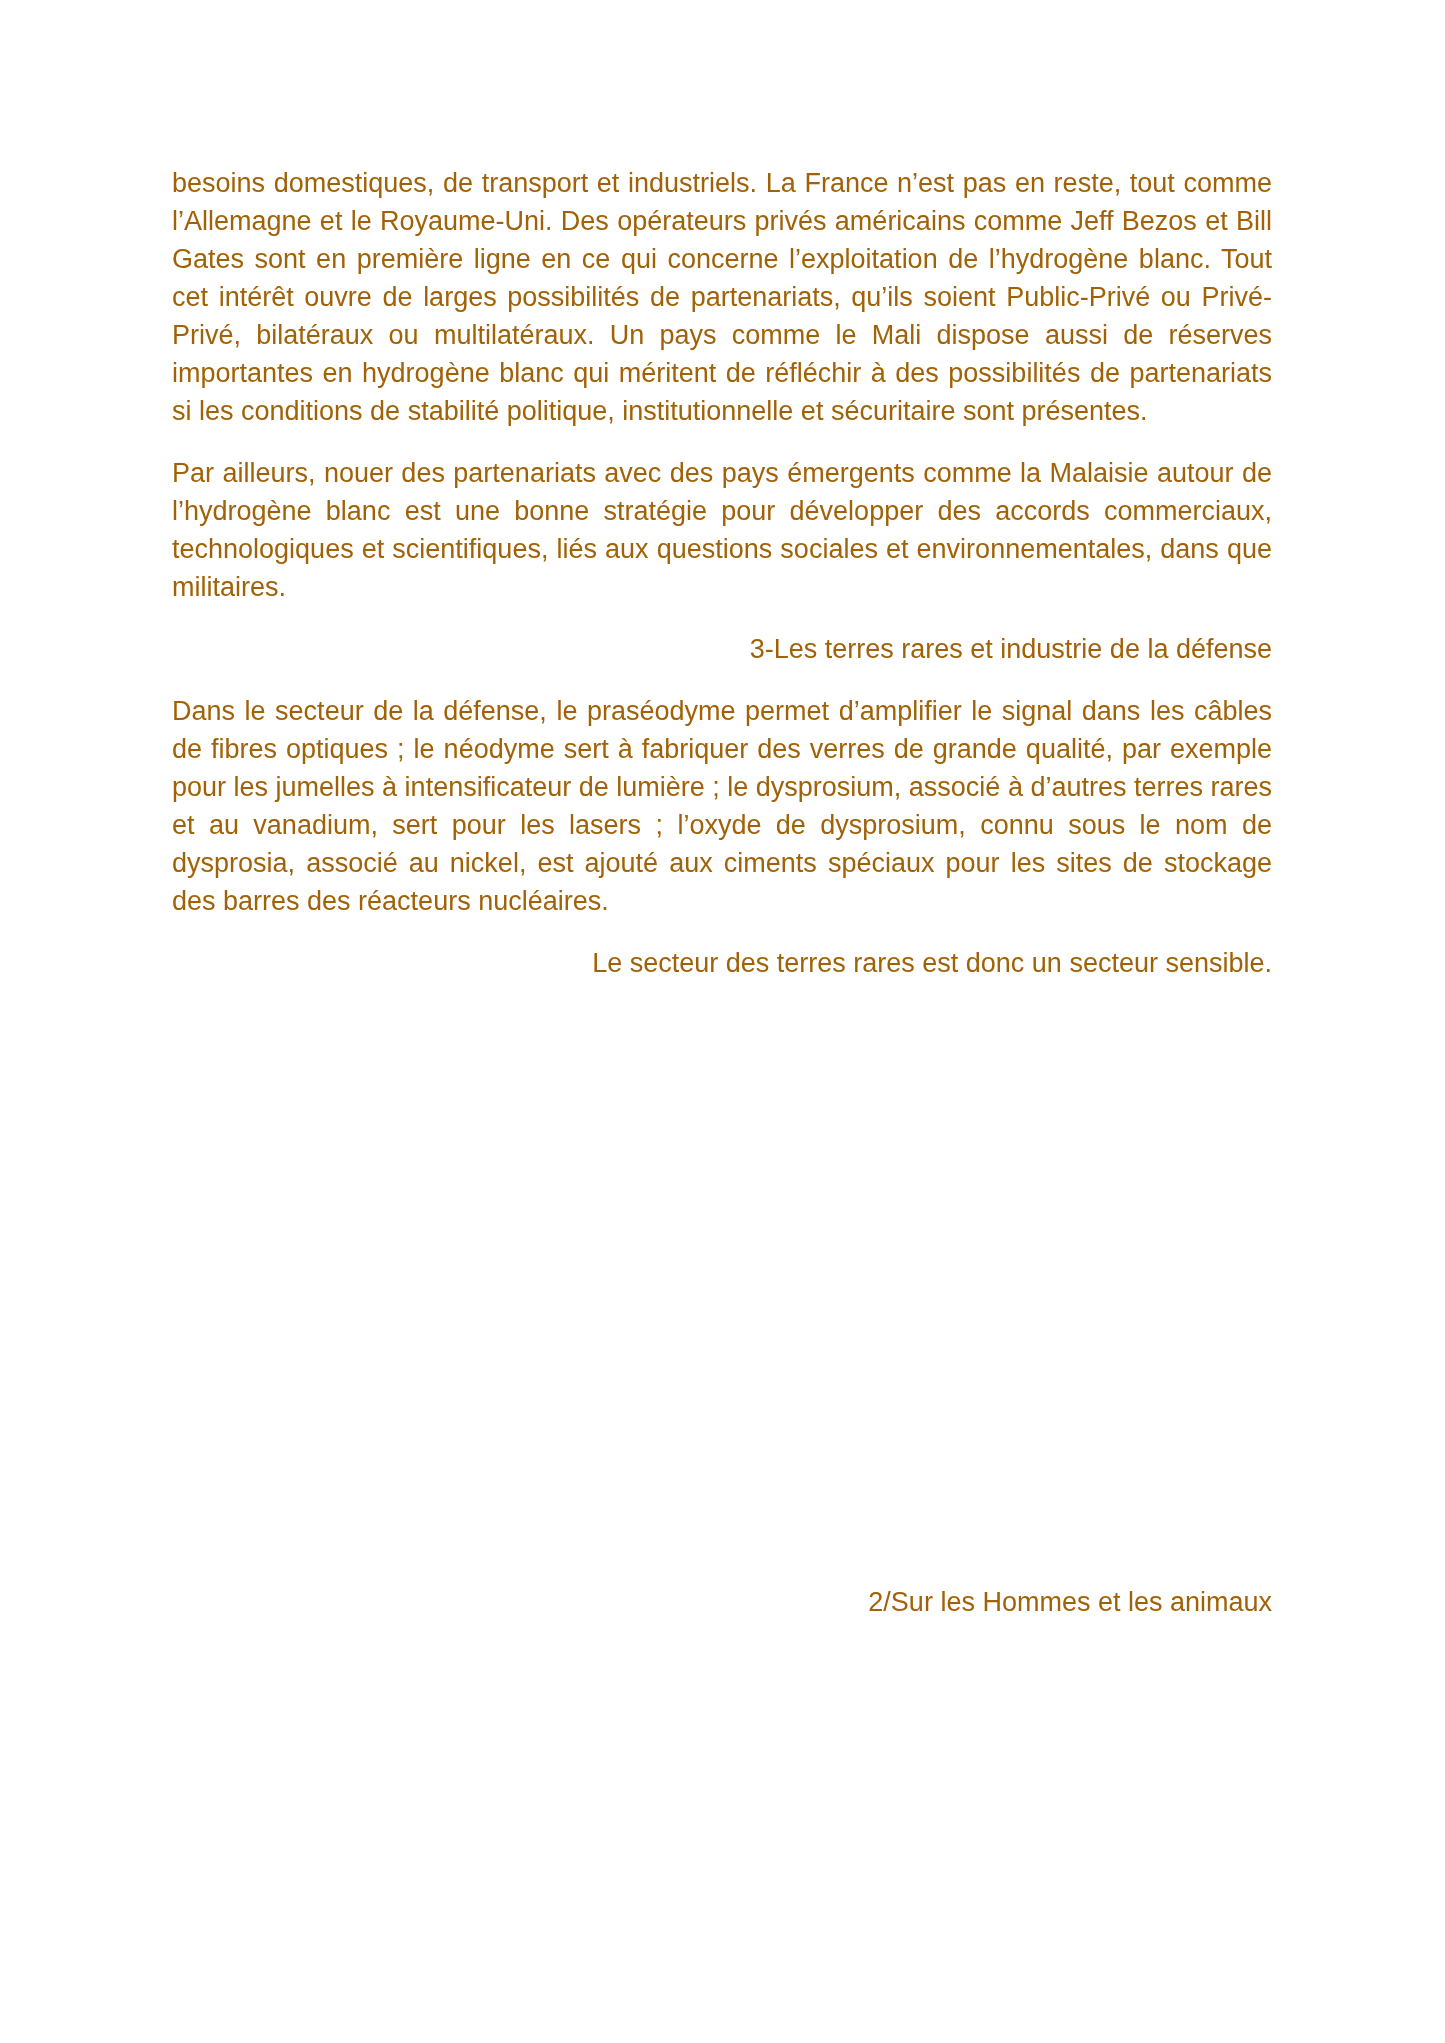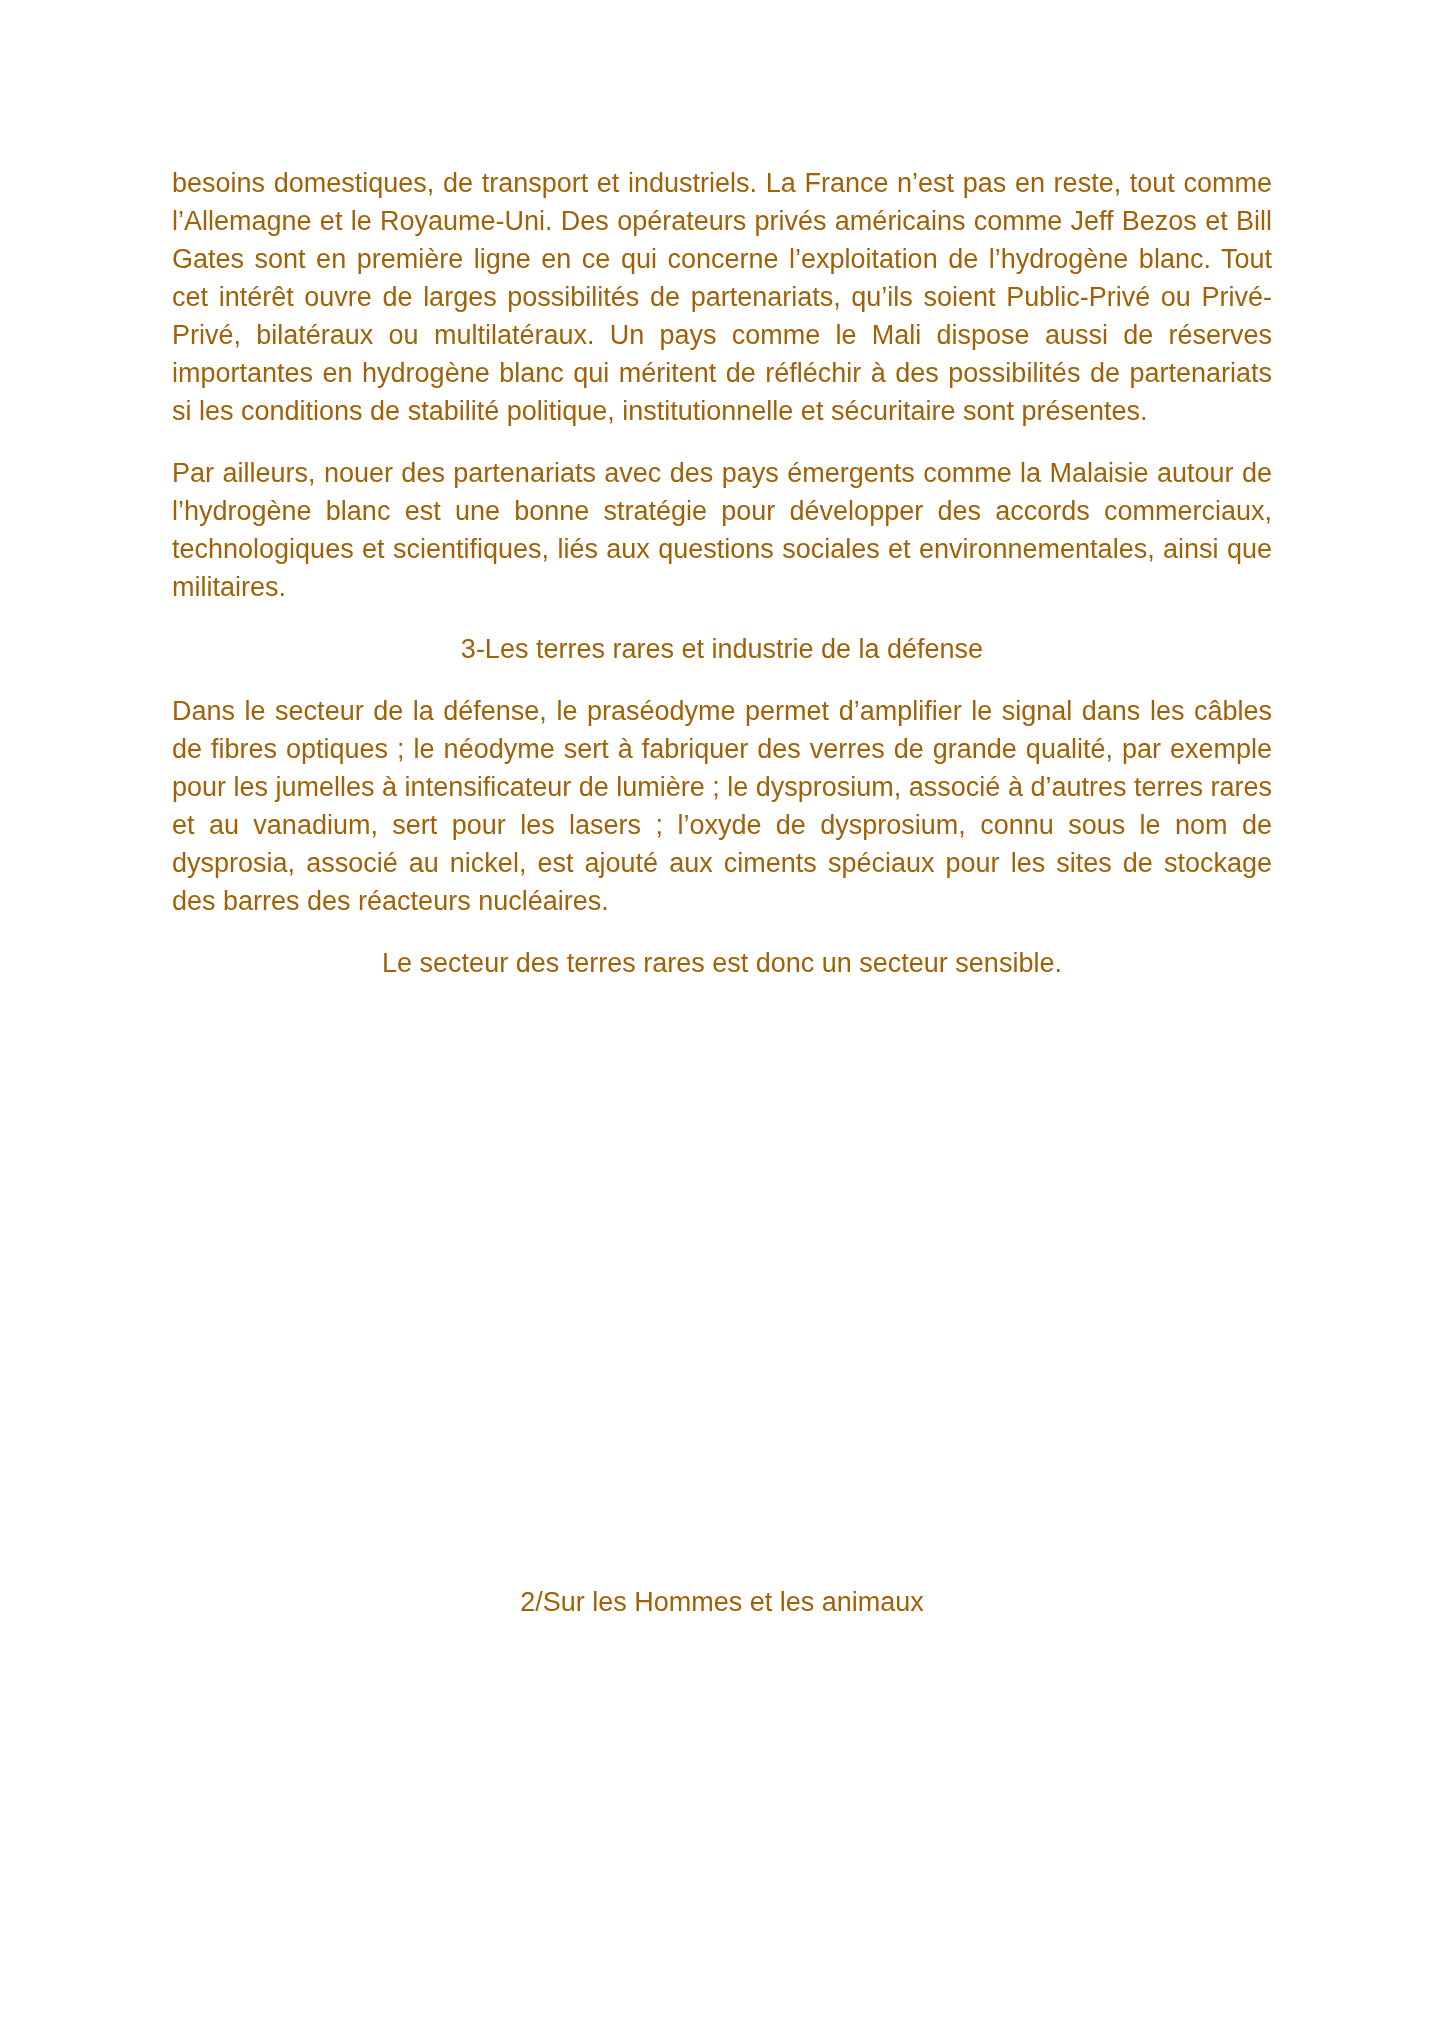--- a/index.html
+++ b/index.html
@@ -27,35 +27,35 @@
     line-height: 38px;
     margin: 0 0 24px 0;
     letter-spacing: 0;
     word-spacing: normal;
   }
   .justify {
     text-align: justify;
     text-justify: inter-word;
   }
   .left {
-    text-align: center;
+    text-align: right;
   }
   .big-gap {
     height: 577px;
   }
 </style>
 </head>
 <body>
 
 <div class="page">
   <div class="content">
 
     <p class="block justify">besoins domestiques, de transport et industriels. La France n’est pas en reste, tout comme l’Allemagne et le Royaume-Uni. Des opérateurs privés américains comme Jeff Bezos et Bill Gates sont en première ligne en ce qui concerne l’exploitation de l’hydrogène blanc. Tout cet intérêt ouvre de larges possibilités de partenariats, qu’ils soient Public-Privé ou Privé-Privé, bilatéraux ou multilatéraux. Un pays comme le Mali dispose aussi de réserves importantes en hydrogène blanc qui méritent de réfléchir à des possibilités de partenariats si les conditions de stabilité politique, institutionnelle et sécuritaire sont présentes.</p>
 
-    <p class="block justify">Par ailleurs, nouer des partenariats avec des pays émergents comme la Malaisie autour de l’hydrogène blanc est une bonne stratégie pour développer des accords commerciaux, technologiques et scientifiques, liés aux questions sociales et environnementales, ainsi que militaires.</p>
+    <p class="block justify">Par ailleurs, nouer des partenariats avec des pays émergents comme la Malaisie autour de l’hydrogène blanc est une bonne stratégie pour développer des accords commerciaux, technologiques et scientifiques, liés aux questions sociales et environnementales, dans que militaires.</p>
 
     <p class="block left">3-Les terres rares et industrie de la défense</p>
 
     <p class="block justify">Dans le secteur de la défense, le praséodyme permet d’amplifier le signal dans les câbles de fibres optiques ; le néodyme sert à fabriquer des verres de grande qualité, par exemple pour les jumelles à intensificateur de lumière ; le dysprosium, associé à d’autres terres rares et au vanadium, sert pour les lasers ; l’oxyde de dysprosium, connu sous le nom de dysprosia, associé au nickel, est ajouté aux ciments spéciaux pour les sites de stockage des barres des réacteurs nucléaires.</p>
 
     <p class="block left">Le secteur des terres rares est donc un secteur sensible.</p>
 
     <div class="big-gap"></div>
 
 

